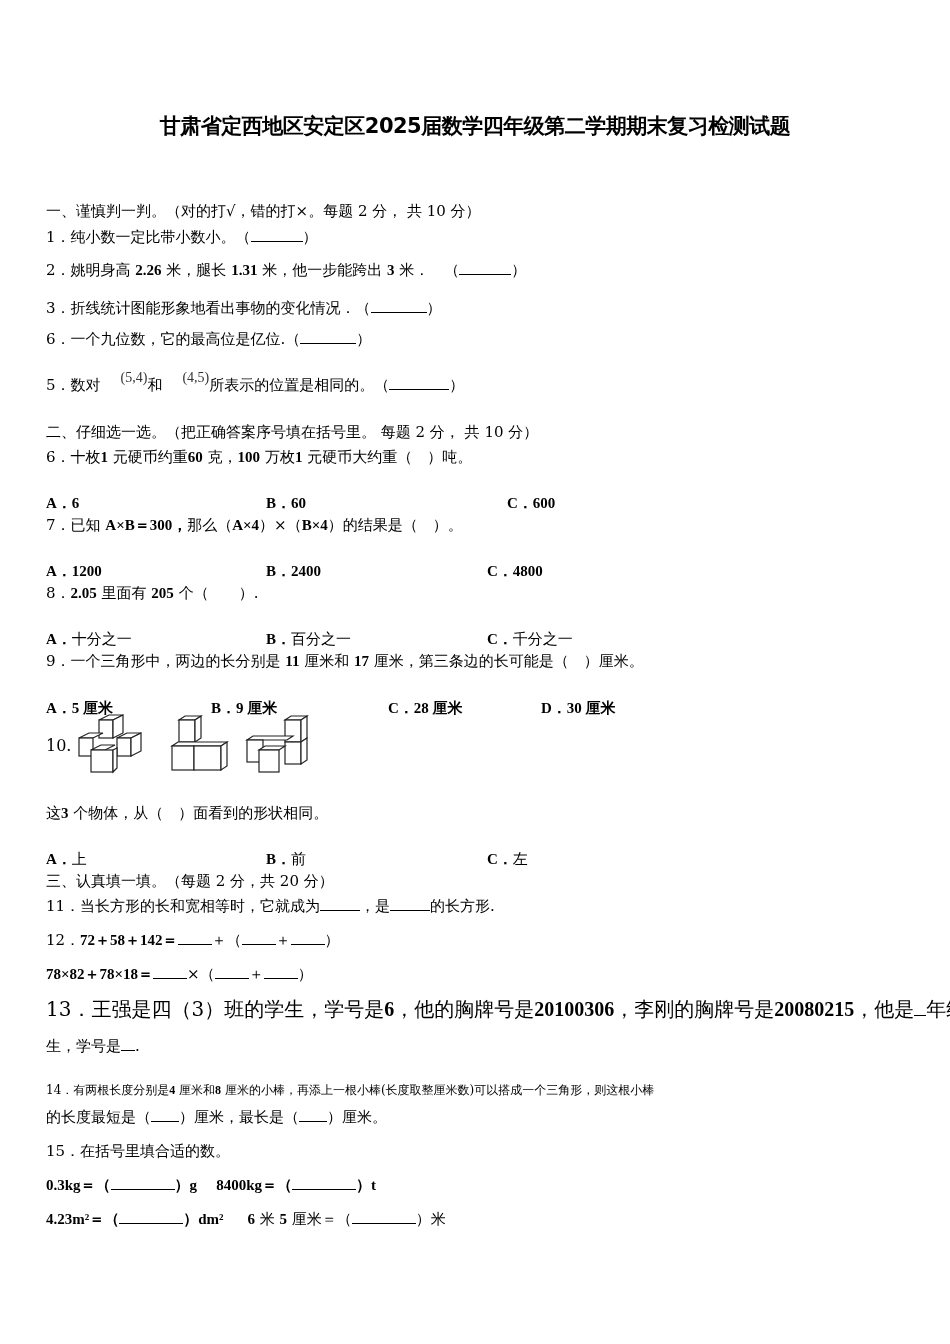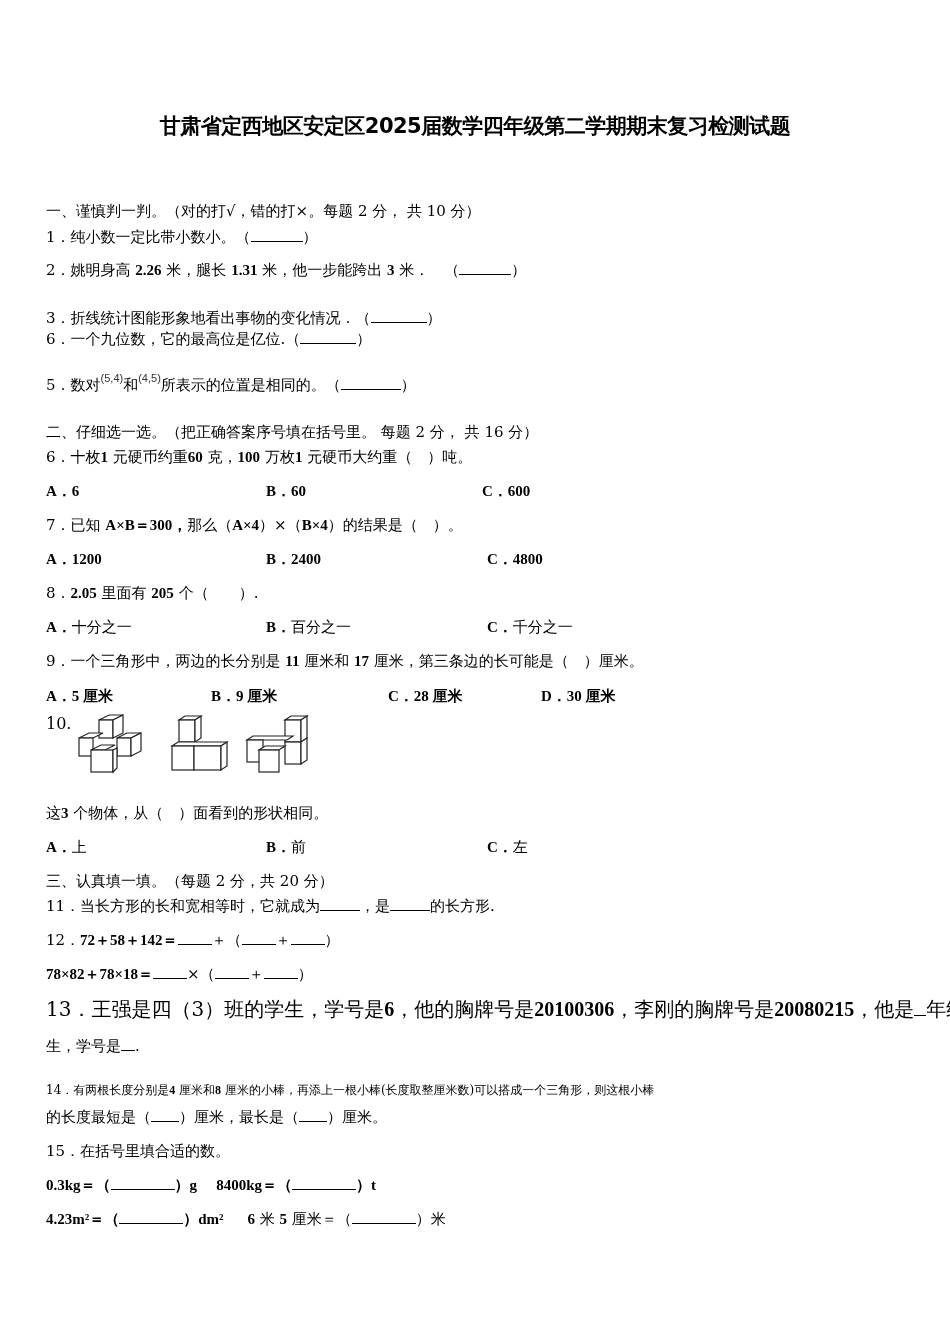--- a/index.html
+++ b/index.html
@@ -1,56 +1,56 @@
 <!DOCTYPE html>
 <html><head>
 <meta charset="utf-8">
 <style>
   html, body { margin: 0; padding: 0; background: #ffffff; }
   body { width: 950px; height: 1344px; position: relative; overflow: hidden; color: #000; font-family: "DejaVu Serif", "Liberation Serif", serif; }
   .title { position: absolute; top: 112px; left: 0; width: 950px; text-align: center; font-family: "DejaVu Sans", "Liberation Sans", sans-serif; font-weight: bold; font-size: 21px; letter-spacing: -0.5px; }
   .line { position: absolute; left: 46px; font-size: 15px; white-space: nowrap; line-height: 20px; }
   .b { font-weight: bold; font-family: "Liberation Serif", serif; }
-  .opt { position: absolute; font-size: 15px; white-space: nowrap; line-height: 20px; }
+  .opt { position: absolute; font-size: 15px; white-space: nowrap; line-height: 20px; margin-top: 12px; }
   .opt .lbl { font-weight: bold; font-family: "Liberation Serif", serif; }
   .blank { display: inline-block; border-bottom: 1px solid #000; height: 14px; vertical-align: baseline; }
-  .pair { font-family: Liberation Sans, sans-serif; font-size: 11px; color: #333; position: relative; top: -8px; }
-  .figs { position: absolute; left: 46px; top: 714px; display: flex; align-items: flex-start; }
+  .pair { font-family: Liberation Serif, serif; font-size: 14px; color: #333; position: relative; top: -8px; margin-left: 20px; }
+  .figs { position: absolute; left: 46px; top: 714px; display: flex; align-items: center; }
   .figs .num { font-size: 16px; margin-right: 6px; }
   svg { display: block; }
 </style>
 </head>
 <body>
 
 <div class="title">甘肃省定西地区安定区2025届数学四年级第二学期期末复习检测试题</div>
 
 <div class="line" style="top:201px">一、谨慎判一判。（对的打√，错的打×。每题 2 分， 共 10 分）</div>
 <div class="line" style="top:227px">
   <span>1．纯小数一定比带小数小。（</span><span class="blank" style="width:52px"></span><span>）</span>
 </div>
 <div class="line" style="top:260px">
   <span>2．姚明身高</span> <span class="b">2.26</span> <span>米，腿长</span> <span class="b">1.31</span> <span>米，他一步能跨出</span> <span class="b">3</span> <span>米．　（</span><span class="blank" style="width:52px"></span><span>）</span>
 </div>
-<div class="line" style="top:308px">
+<div class="line" style="top:298px">
   <span>3．折线统计图能形象地看出事物的变化情况．（</span><span class="blank" style="width:56px"></span><span>）</span>
 </div>
 <div class="line" style="top:329px">
   <span>6．一个九位数，它的最高位是亿位.（</span><span class="blank" style="width:56px"></span><span>）</span>
 </div>
 <div class="line" style="top:375px">
   <span>5．数对</span><span class="pair">(5,4)</span><span>和</span><span class="pair">(4,5)</span><span>所表示的位置是相同的。（</span><span class="blank" style="width:60px"></span><span>）</span>
 </div>
 
-<div class="line" style="top:422px">二、仔细选一选。（把正确答案序号填在括号里。 每题 2 分， 共 16 分）</div>
+<div class="line" style="top:422px">二、仔细选一选。（把正确答案序号填在括号里。 每题 2 分， 共 10 分）</div>
 <div class="line" style="top:447px">
   <span>6．十枚</span><span class="b">1</span> <span>元硬币约重</span><span class="b">60</span> <span>克，</span><span class="b">100</span> <span>万枚</span><span class="b">1</span> <span>元硬币大约重（　）吨。</span>
 </div>
 <div class="opt" style="top:481px;left:46px"><span class="lbl">A．</span><span class="b">6</span></div>
 <div class="opt" style="top:481px;left:266px"><span class="lbl">B．</span><span class="b">60</span></div>
-<div class="opt" style="top:481px;left:482px"><span class="lbl">C．</span><span class="b">600</span></div>
+<div class="opt" style="top:481px;left:507px"><span class="lbl">C．</span><span class="b">600</span></div>
 
 <div class="line" style="top:515px">
   <span>7．已知</span> <span class="b">A×B＝300，</span><span>那么（</span><span class="b">A×4</span><span>）×（</span><span class="b">B×4</span><span>）的结果是（　）。</span>
 </div>
 <div class="opt" style="top:549px;left:46px"><span class="lbl">A．</span><span class="b">1200</span></div>
 <div class="opt" style="top:549px;left:266px"><span class="lbl">B．</span><span class="b">2400</span></div>
 <div class="opt" style="top:549px;left:487px"><span class="lbl">C．</span><span class="b">4800</span></div>
 
 <div class="line" style="top:583px">
   <span>8．</span><span class="b">2.05</span> <span>里面有</span> <span class="b">205</span> <span>个（　　）.</span>

